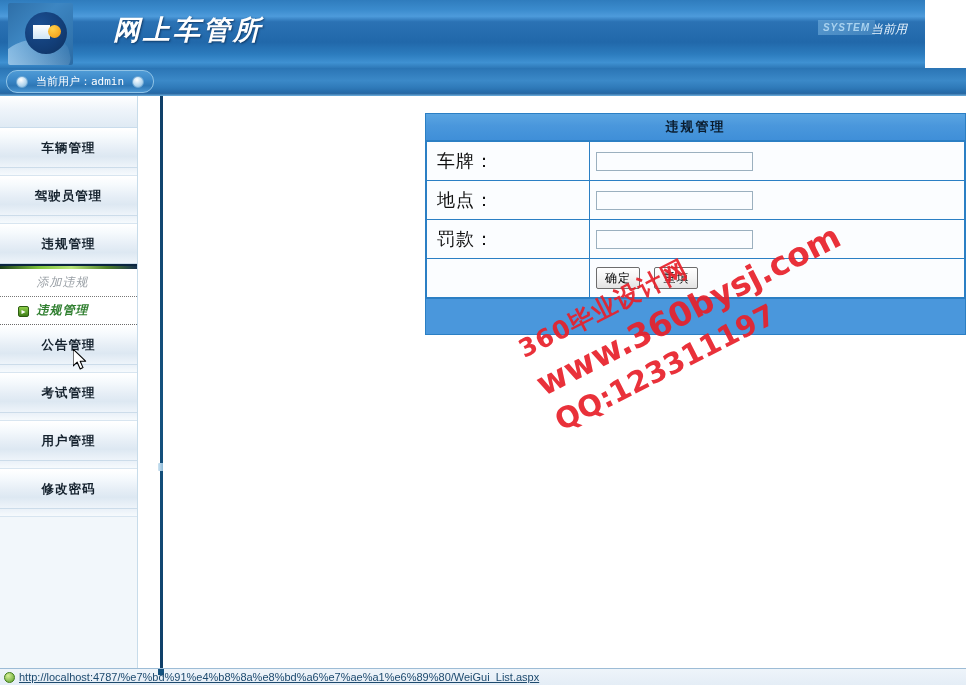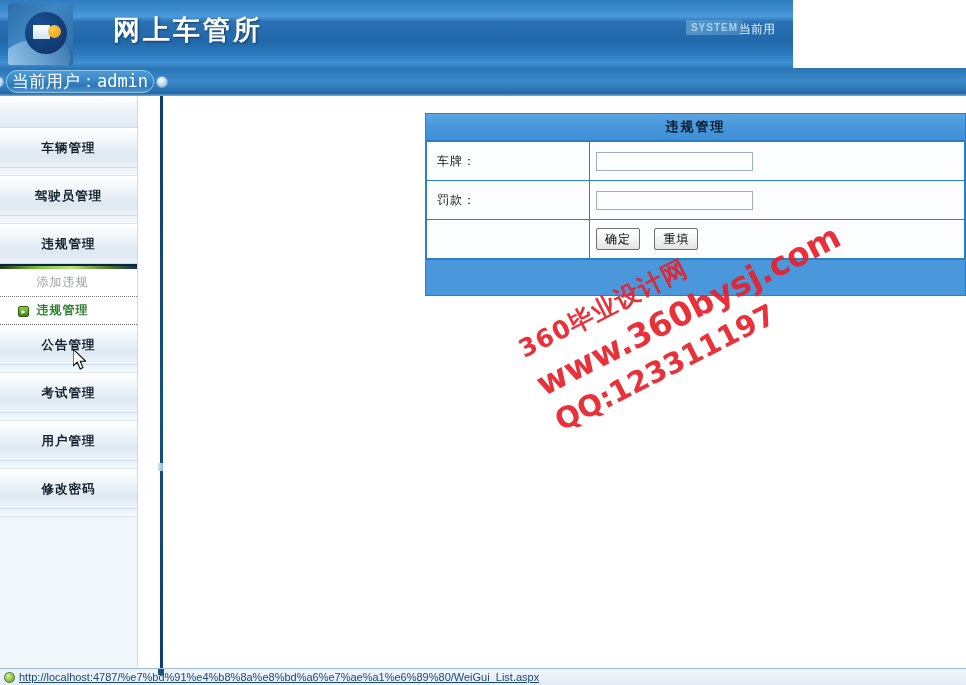--- a/index.html
+++ b/index.html
@@ -15,26 +15,27 @@
     position: relative;
     width: 966px;
     height: 685px;
     overflow: hidden;
     background: #ffffff;
   }
 
   
   .header {
     position: relative;
-    width: 793px;
+    width: 925px;
     height: 68px;
     background: linear-gradient(to bottom,
         #2f7cbd 0%, #3b8bcd 14%, #4d9bdb 24%, #2b72b4 32%,
         #2168aa 62%, #2c7cbe 80%, #3f91d2 92%, #2e79b8 100%);
     overflow: hidden;
+    font-style: italic;
   }
   .header-logo {
     position: absolute;
     left: 8px; top: 3px;
     width: 65px; height: 62px;
     background: linear-gradient(135deg, #2e6fa8 0%, #3d86c2 40%, #2b6ba4 100%);
     border-radius: 2px;
     overflow: hidden;
   }
   .header-logo .swoosh {
@@ -119,21 +120,21 @@
   }
   .userbar-tab .knob {
     width: 12px; height: 12px;
     border-radius: 50%;
     background: radial-gradient(circle at 40% 30%, #ffffff 0%, #b9d9f0 55%, #7fb2da 100%);
     border: 1px solid #6fa8d4;
     flex: 0 0 auto;
   }
   .userbar-label {
     font-family: "DejaVu Sans Mono", monospace;
-    font-size: 17px;
+    font-size: 11px;
     color: #ffffff;
     margin: 0 8px;
     white-space: nowrap;
   }
   .userbar-divider {
     position: absolute;
     left: 0; bottom: 0;
     width: 966px; height: 3px;
     background: linear-gradient(to bottom, #1e5c98, #6fb0de);
   }
@@ -210,20 +211,21 @@
     background: linear-gradient(to right, #1a3a1a 0%, #7ec23c 28%, #b9e57a 52%, #4f7f27 78%, #16304f 100%);
   }
   .submenu-item {
     position: relative;
     height: 28px;
     display: flex;
     align-items: center;
     border-bottom: 1px dotted #6b6b6b;
     background: #ffffff;
     cursor: pointer;
+    font-style: italic;
   }
   .submenu-item.plain { border-bottom: 1px dotted #777; }
   .submenu-item .sub-label {
     flex: 1;
     text-align: center;
     font-family: "DejaVu Sans", "Liberation Sans", sans-serif;
     font-size: 12px;
     color: #9aa0a6;
     letter-spacing: 1px;
     padding-right: 12px;
@@ -292,21 +294,21 @@
   .form-table tr { height: 39px; }
   .form-table td {
     border: 1px solid #2b7fc4;
     background: #fbfdff;
     vertical-align: middle;
   }
   td.lbl {
     width: 163px;
     padding-left: 10px;
     font-family: "DejaVu Sans", "Liberation Sans", sans-serif;
-    font-size: 12px;
+    font-size: 18px;
     color: #111111;
     letter-spacing: 1px;
   }
   td.fld { padding-left: 6px; }
   .txt {
     width: 157px;
     height: 19px;
     border: 1px solid #9bb0bf;
     background: #fbfdff;
     font-family: "Liberation Sans", sans-serif;
@@ -473,20 +475,26 @@
 
     <div class="content">
 
       <div class="form-panel">
         <div class="panel-title">违规管理</div>
 
         <table class="form-table">
           <tbody>
               <tr>
             <td class="lbl">车牌：</td>
+            <td class="fld">
+              <input class="txt" type="text" value="" style="">
+            </td>
+          </tr>
+          <tr>
+            <td class="lbl">地点：</td>
             <td class="fld">
               <input class="txt" type="text" value="" style="">
             </td>
           </tr>
           <tr>
             <td class="lbl">罚款：</td>
             <td class="fld">
               <input class="txt" type="text" value="" style="">
             </td>
           </tr>

